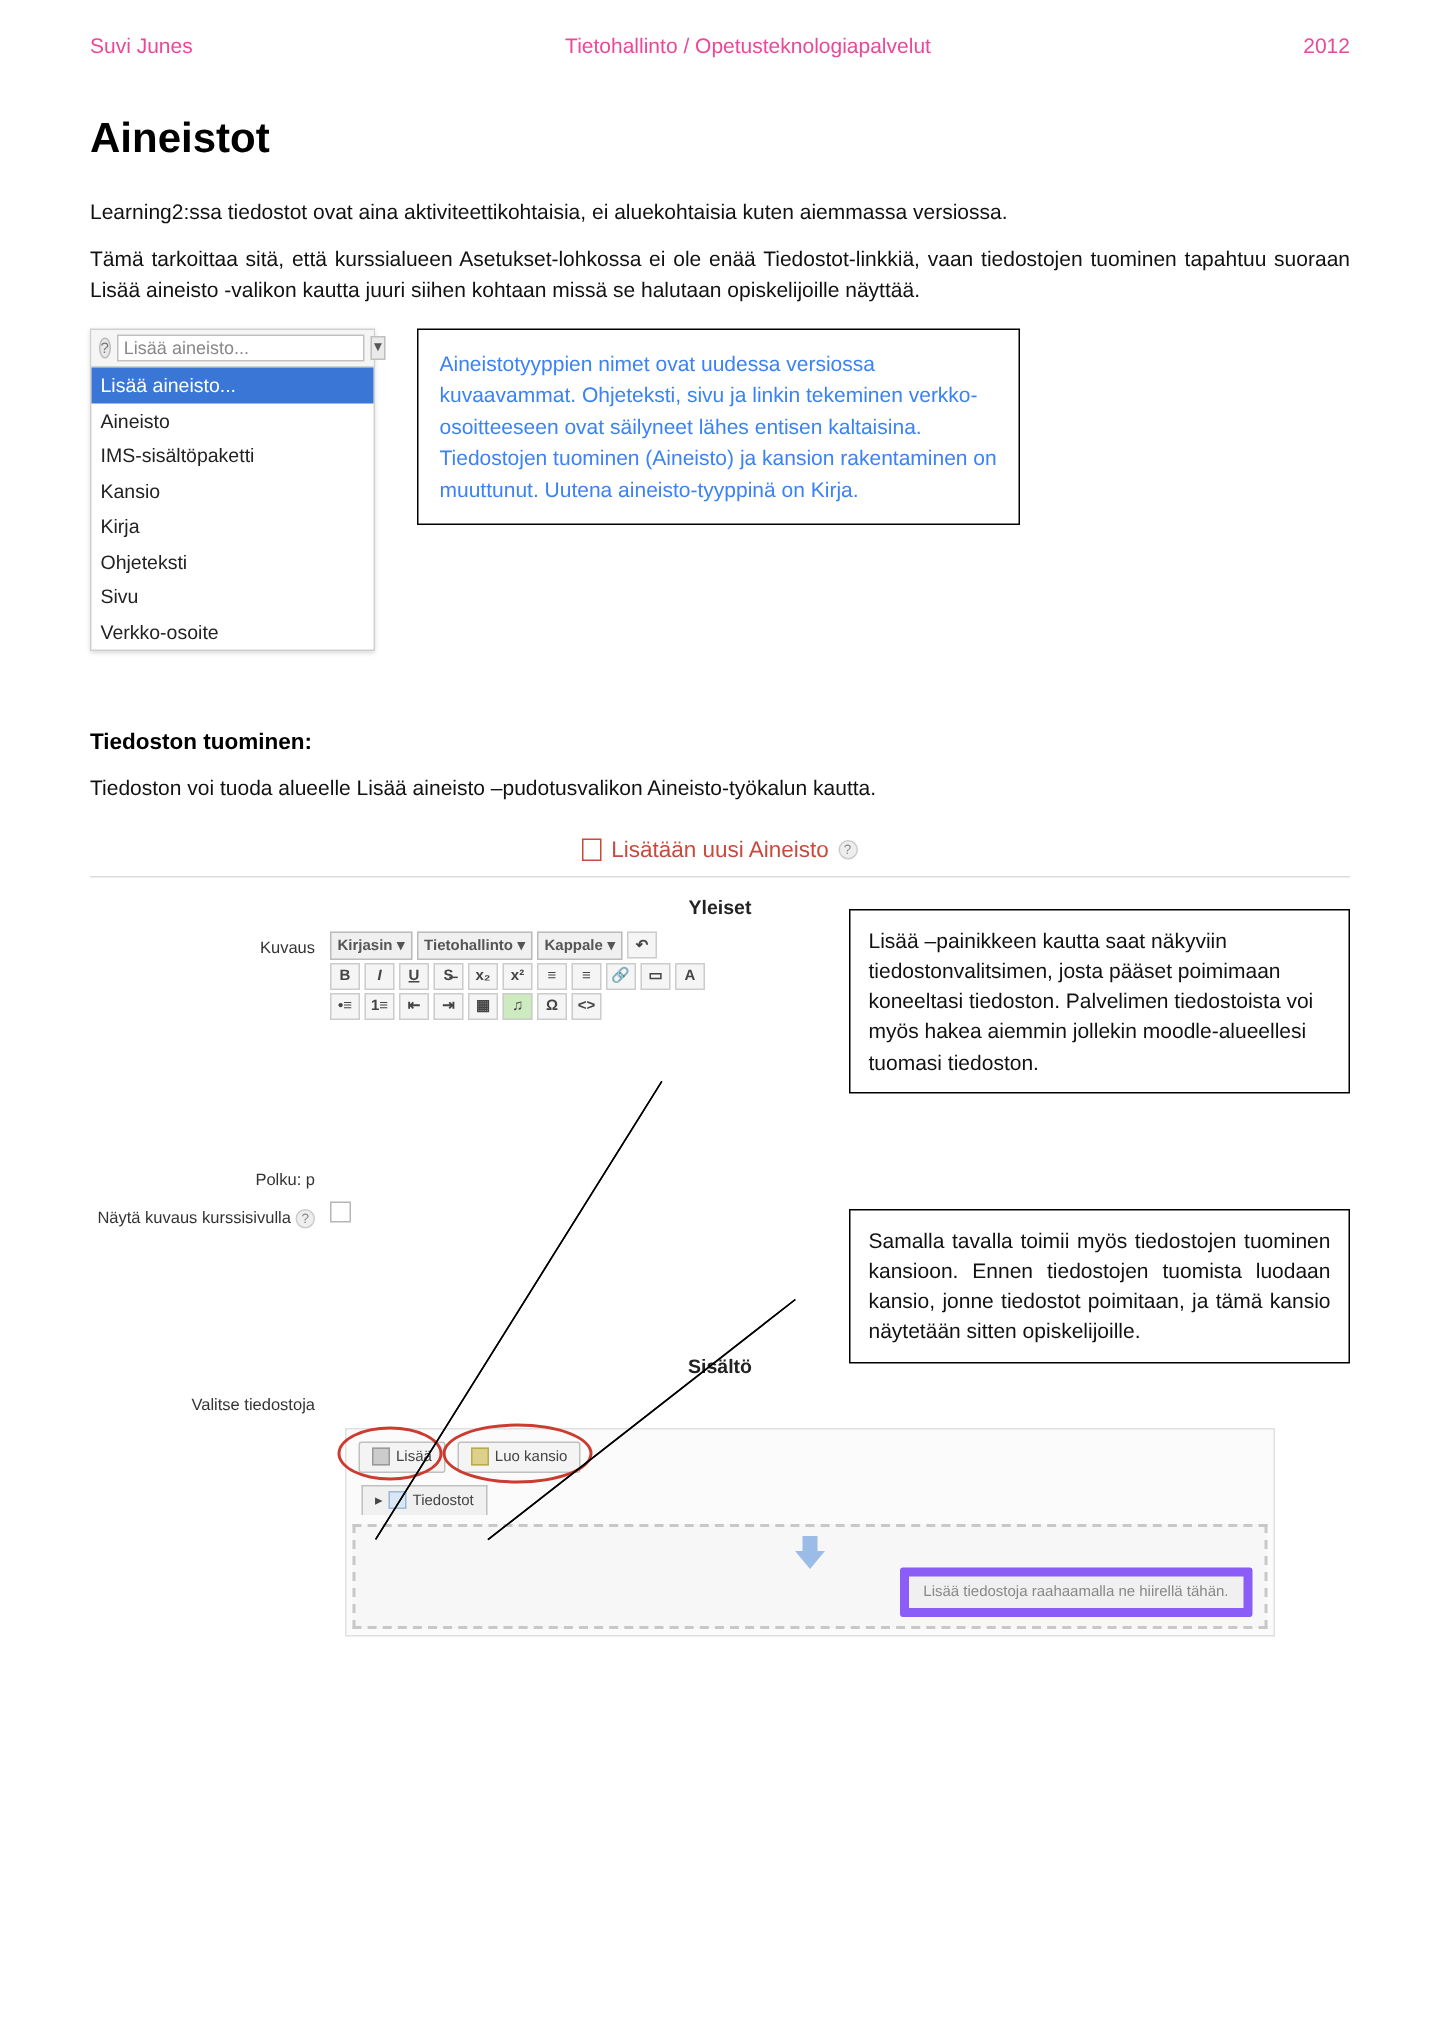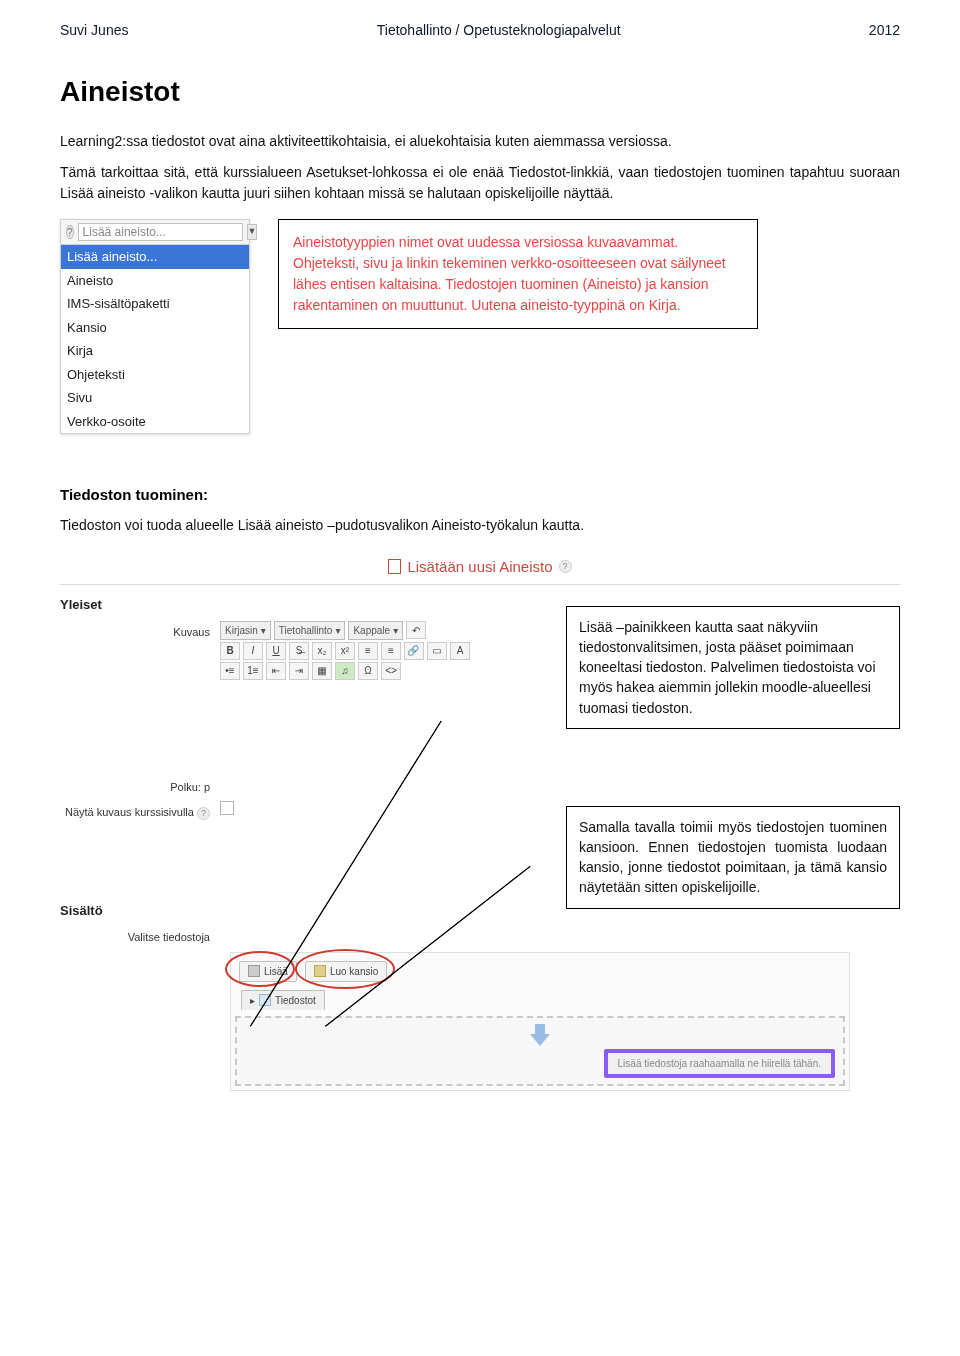--- a/index.html
+++ b/index.html
@@ -9,21 +9,21 @@
     width: 960px;
     margin: 0 auto;
     color: #333;
     padding: 20px 60px 40px 60px;
     font-size: 14px;
     line-height: 1.5;
   }
   .header-row {
     display: flex;
     justify-content: space-between;
-    color: #0f172a;
+    color: #ec4899;
     font-size: 14px;
     margin-bottom: 30px;
   }
   h1 {
     font-size: 28px;
     font-weight: bold;
     color: #000;
     margin-bottom: 18px;
   }
   p.body-text {
@@ -82,23 +82,23 @@
     color: #222;
     font-size: 13px;
   }
   .dropdown-item.selected {
     background: #3a76d6;
     color: #fff;
   }
   .callout-box {
     border: 1.5px solid #000;
     padding: 12px 14px;
-    width: 480px;
+    width: 402px;
     background: #fff;
-    color: #ef4444;
+    color: #3b82f6;
   }
   h3.section {
     font-size: 15px;
     font-weight: bold;
     color: #000;
     margin: 20px 0 8px 0;
   }
   .form-screenshot {
     margin-top: 20px;
     position: relative;
@@ -130,20 +130,21 @@
   .form-panel {
     border-top: 1px solid #dcdcdc;
     padding-top: 6px;
     font-size: 12px;
   }
   .form-group-label {
     font-weight: bold;
     font-size: 13px;
     color: #222;
     margin: 4px 0 6px 0;
+    text-align: center;
   }
   .form-row {
     display: flex;
     align-items: flex-start;
     margin-bottom: 6px;
   }
   .form-row label {
     width: 160px;
     text-align: right;
     padding-right: 10px;
@@ -161,20 +162,21 @@
   }
   .editor-toolbar {
     display: flex;
     flex-direction: column;
     gap: 2px;
   }
   .toolbar-row {
     display: flex;
     gap: 3px;
     align-items: center;
+    font-weight: bold;
   }
   .tool-select {
     border: 1px solid #bbb;
     background: #f0f0f0;
     font-size: 10px;
     padding: 1px 4px;
     display: flex;
     align-items: center;
     gap: 3px;
     color: #555;
@@ -258,21 +260,21 @@
     margin-top: 6px;
     border: 2px dashed #c8c8c8;
     background: #f7f7f7;
     height: 70px;
     position: relative;
   }
   .drop-hint {
     position: absolute;
     right: 8px; bottom: 6px;
     background: #f0f0f0;
-    border: 4px solid #8b5cf6;
+    border: 6px solid #8b5cf6;
     padding: 3px 10px;
     font-size: 10px;
     color: #888;
     border-radius: 2px;
   }
   .arrow-down {
     position: absolute;
     left: 50%; top: 16px;
     transform: translateX(-50%);
     width: 0; height: 0;

